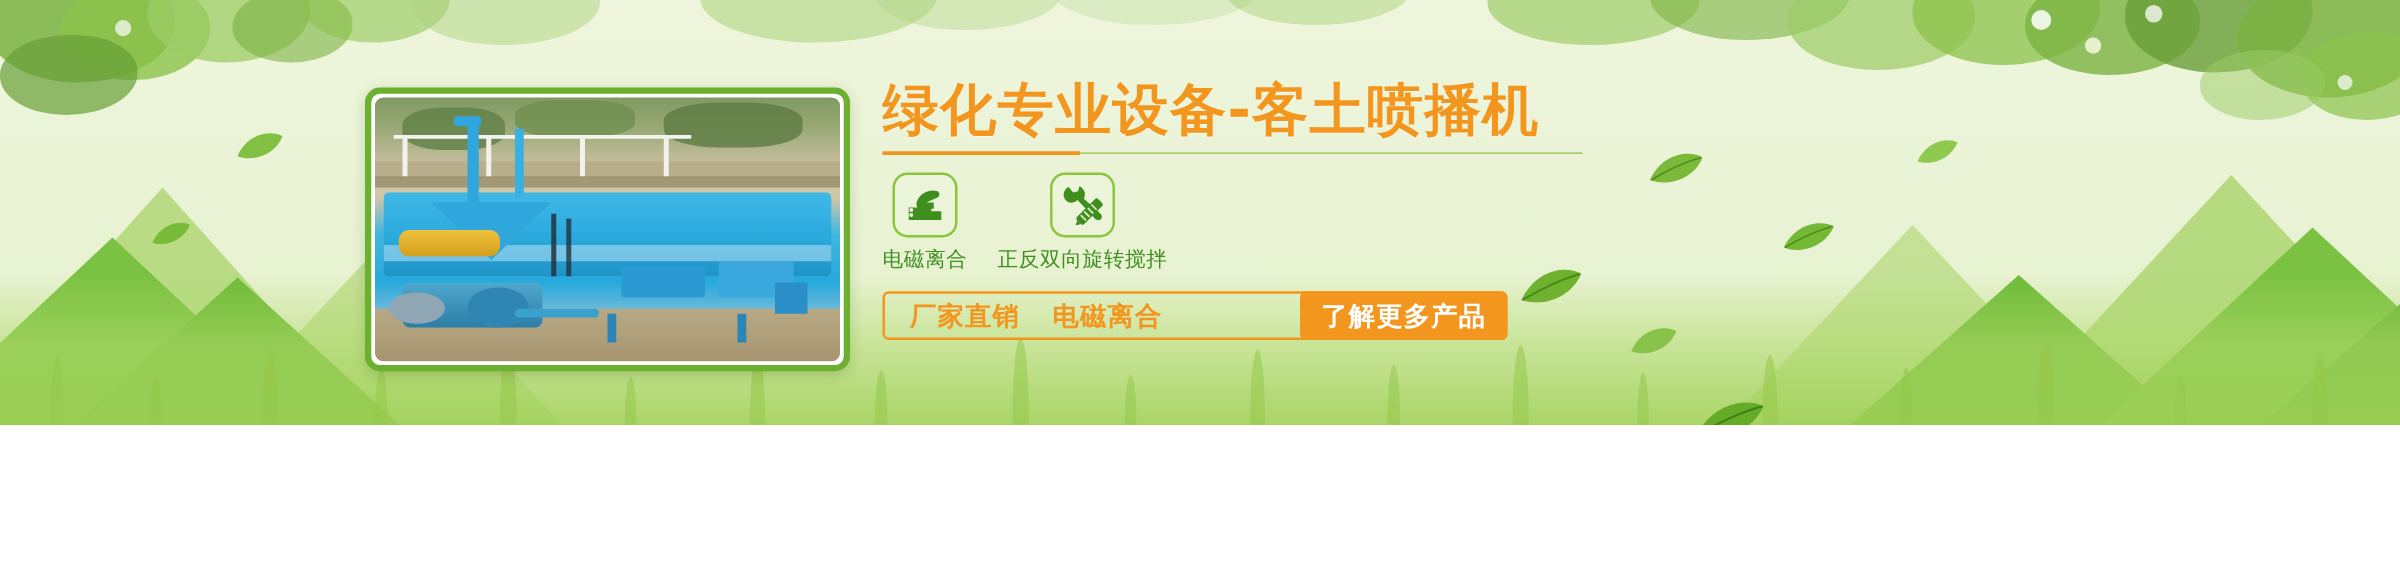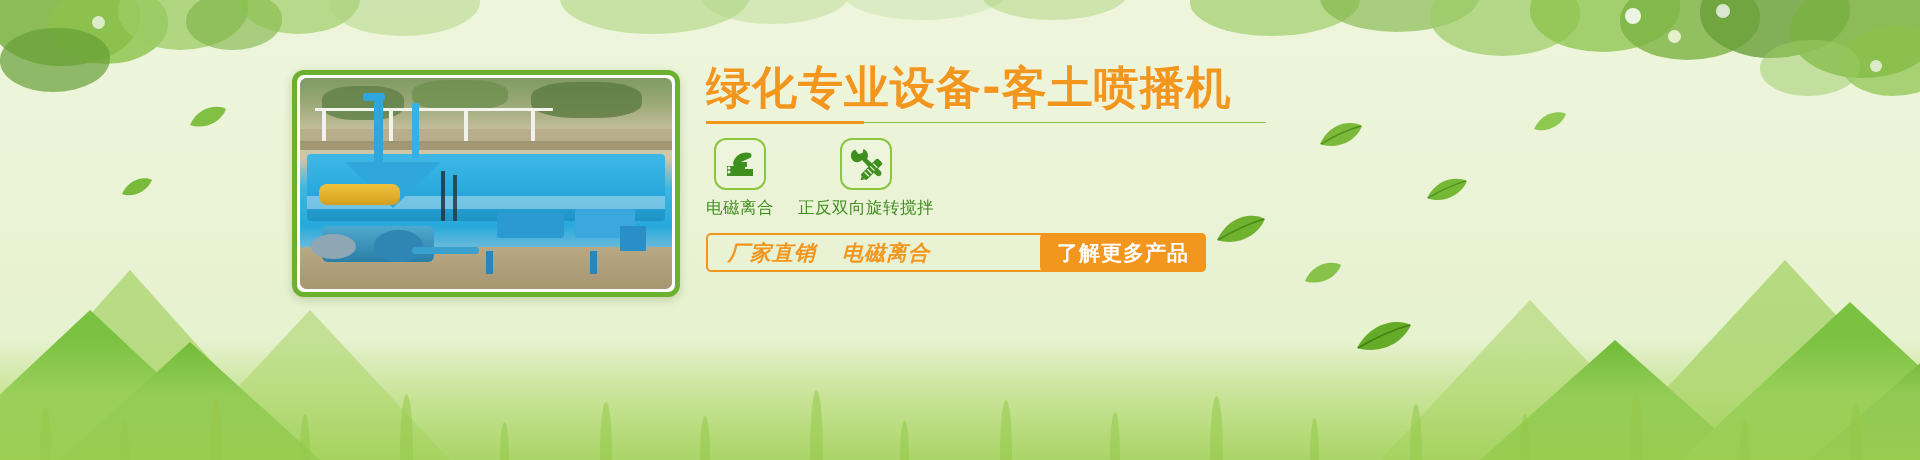--- a/index.html
+++ b/index.html
@@ -3,21 +3,21 @@
 <meta charset="utf-8">
 <style>
   * { box-sizing: border-box; margin: 0; padding: 0; }
   html, body {
     width: 1920px; height: 460px; overflow: hidden;
     font-family: "DejaVu Sans", "Liberation Sans", sans-serif;
   }
 
   .banner {
     position: relative;
-    width: 1920px; height: 460px;
+    width: 1920px; height: 340px;
     background: linear-gradient(180deg, #eef5dc 0%, #eaf3d6 45%, #e7f2d0 70%, #e3f0ca 100%);
     overflow: hidden;
   }
 
   
   .foliage-top {
     position: absolute; top: 0; left: 0; width: 1920px; height: 120px;
     overflow: hidden; pointer-events: none;
   }
   .leafblob {
@@ -84,21 +84,21 @@
   }
   .flabel { margin-top: 7px; font-size: 16.5px; color: #3f8f1f; white-space: nowrap; letter-spacing: .5px; }
 
   
   .cta {
     position: relative; margin-top: 14px;
     width: 500px; height: 39px;
     border: 2px solid #f2961e; border-radius: 5px;
     display: flex; align-items: center;
   }
-  .cta-texts { display: flex; align-items: center; padding-left: 20px; flex: 1; font-style: italic; }
+  .cta-texts { display: flex; align-items: center; padding-left: 20px; flex: 1; }
   .cta-t { font-size: 21px; font-weight: bold; color: #f2961e; letter-spacing: 1px; white-space: nowrap; }
   .cta-t + .cta-t { margin-left: 26px; }
   .cta-btn {
     position: absolute; right: -2px; top: -2px;
     height: 39px; padding: 0 17px;
     background: #f2961e; border-radius: 5px;
     display: flex; align-items: center; justify-content: center;
     font-size: 21px; font-weight: bold; color: #fff; letter-spacing: 1px; white-space: nowrap;
     cursor: pointer;
   }

